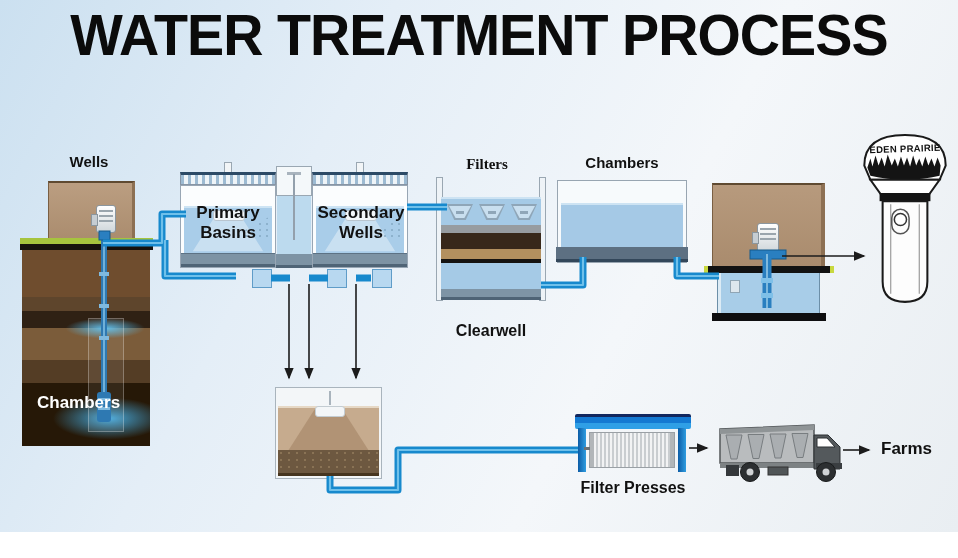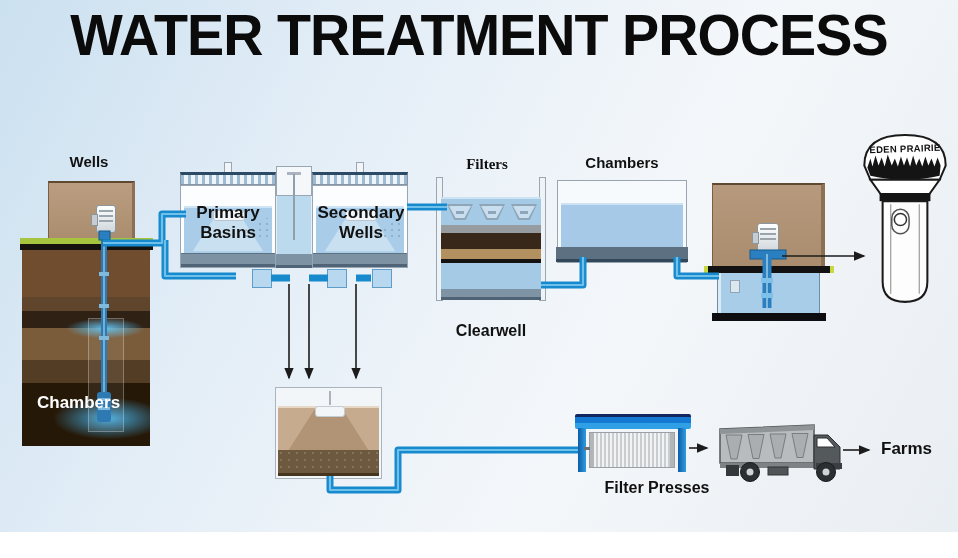--- a/index.html
+++ b/index.html
@@ -251,21 +251,21 @@
     <div class="sl-floor"></div>
   </div>
 
   <div class="abs press">
     <div class="press-beam"></div>
     <div class="press-post" style="left:3px;"></div>
     <div class="press-post" style="left:103px;"></div>
     <div class="press-plates"></div>
     <div class="press-rod"></div>
   </div>
-  <div class="lbl abs" style="left:573px; top:478px; width:120px; font-size:16px;margin-left:24px;">Filter Presses</div>
+  <div class="lbl abs" style="left:573px; top:478px; width:120px; font-size:16px;">Filter Presses</div>
 
   <svg class="abs" style="left:716px; top:417px; z-index:40;" width="140" height="66" viewBox="0 0 140 66">
     <polygon points="4,12 98,8 98,46 4,46" fill="#b9bcbe" stroke="#53575a" stroke-width="1.5"></polygon>
     <polygon points="4,12 98,8 98,13 4,17" fill="#8f9496"></polygon>
     <path d="M10,18 h16 l-5,24 h-6 Z" fill="#aaaeb1" stroke="#787d80"></path>
     <path d="M32,17.5 h16 l-5,24 h-6 Z" fill="#aaaeb1" stroke="#787d80"></path>
     <path d="M54,17 h16 l-5,24 h-6 Z" fill="#aaaeb1" stroke="#787d80"></path>
     <path d="M76,16.5 h16 l-5,24 h-6 Z" fill="#aaaeb1" stroke="#787d80"></path>
     <rect x="4" y="46" width="94" height="5" fill="#7d8284"></rect>
     <rect x="10" y="48" width="13" height="11" fill="#34383b"></rect>

